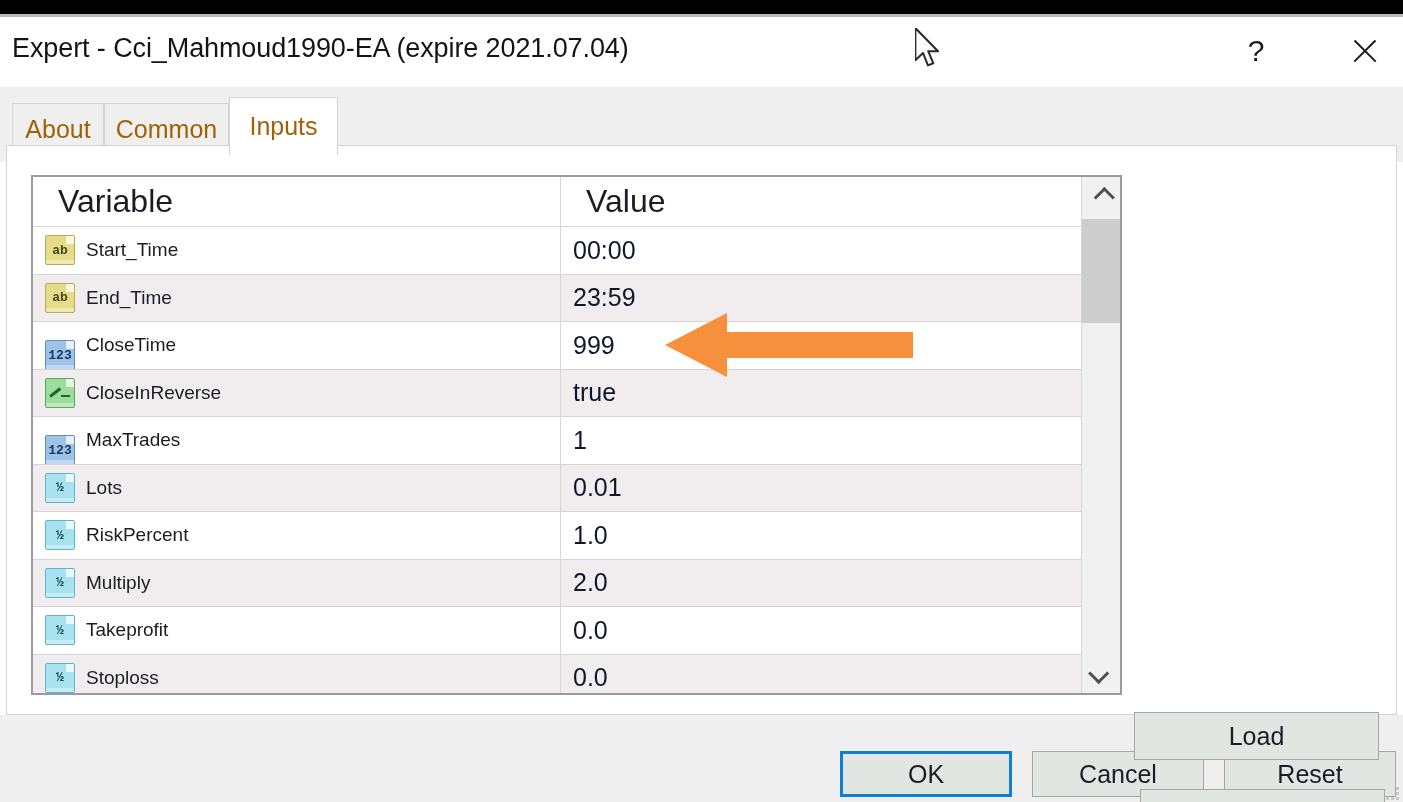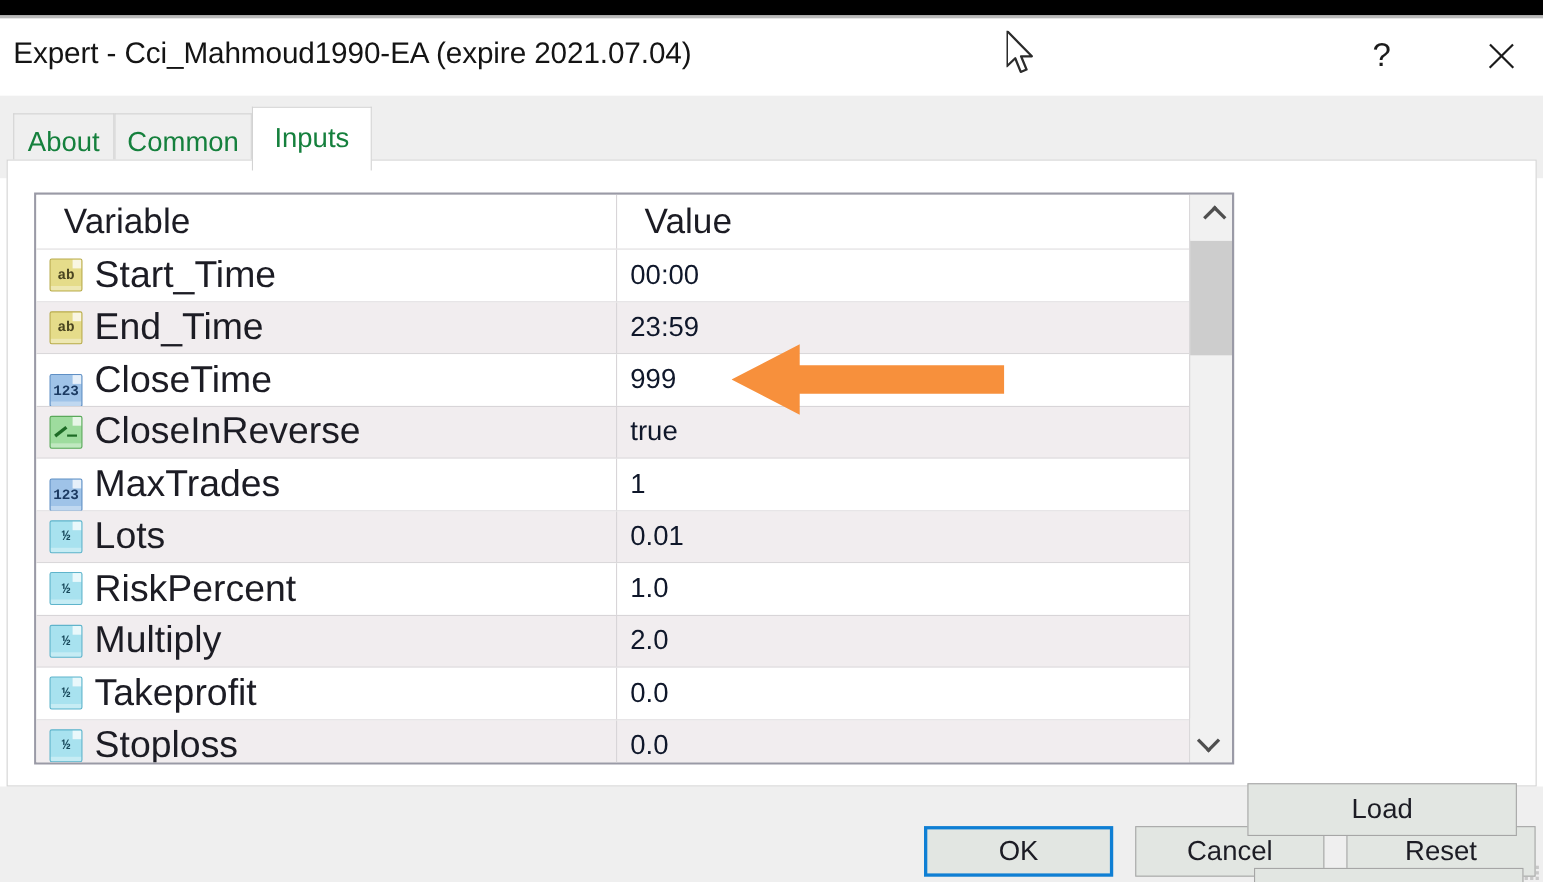--- a/index.html
+++ b/index.html
@@ -98,21 +98,21 @@
     background: #efefef;
   }
   .tab {
     position: absolute;
     top: 16px;
     height: 51px;
     display: flex;
     align-items: center;
     justify-content: center;
     font-size: 25px;
-    color: #15803d;
+    color: #a16207;
     background: #efefef;
     border: 1px solid #d3d3d3;
     border-bottom: none;
     cursor: default;
     white-space: nowrap;
   }
   .tab.active {
     top: 10px;
     height: 58px;
     background: #ffffff;
@@ -182,21 +182,21 @@
     align-items: center;
     padding-left: 12px;
     overflow: hidden;
   }
   .colhead {
     font-size: 32px;
     color: #1c1c24;
     padding-left: 13px;
   }
   .varname {
-    font-size: 34px;
+    font-size: 19px;
     color: #1c1c24;
     white-space: nowrap;
   }
   .valtext {
     font-size: 25px;
     color: #0f172a;
     white-space: nowrap;
   }
 
   

